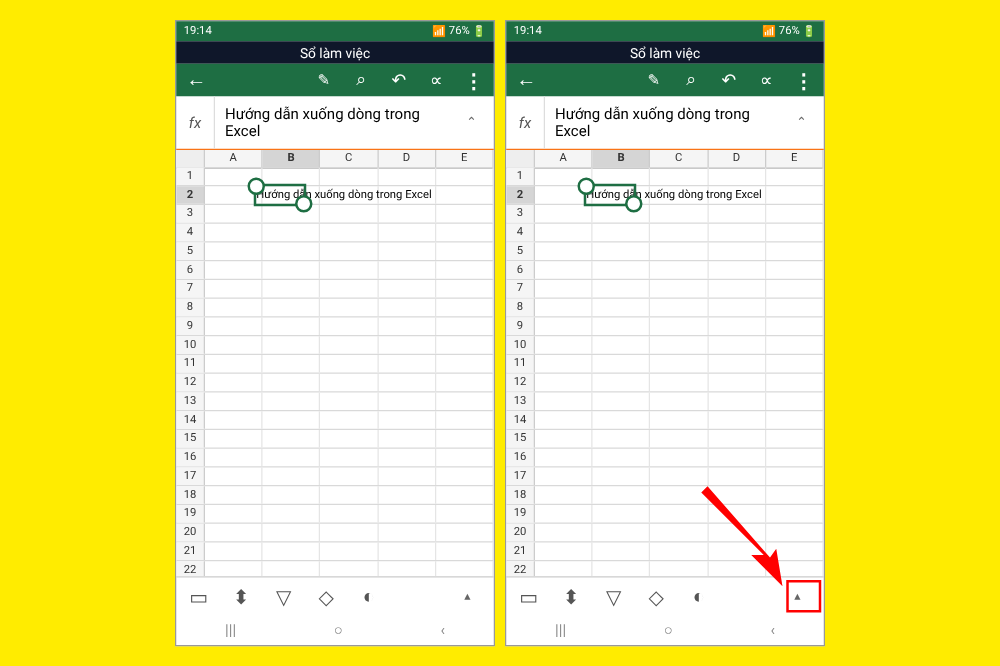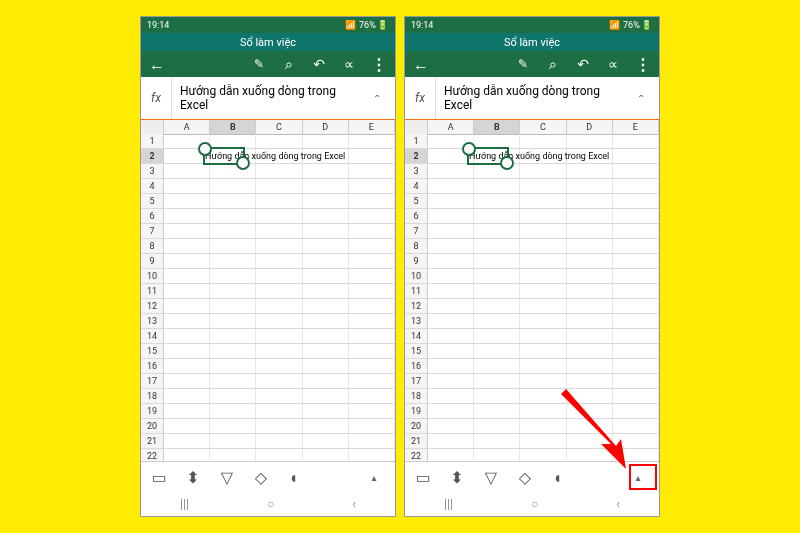--- a/index.html
+++ b/index.html
@@ -1,20 +1,20 @@
 <!DOCTYPE html>
 <html><head>
 <meta charset="utf-8">
 <style>
 body{margin:0;background:#ffec00;width:800px;height:533px;font-family:Roboto,Arial,sans-serif;overflow:hidden}
 .container{display:flex;gap:8px;padding:16px 140px;height:533px;box-sizing:border-box}
 .phone{flex:1;background:#fff;display:flex;flex-direction:column;border:1px solid #999;position:relative}
 .statusbar{background:#1e6e43;color:#fff;height:16px;display:flex;justify-content:space-between;align-items:center;padding:0 6px;font-size:9px}
 .status-right{display:flex;gap:2px;align-items:center}
-.titlebar{background:#0f766e;color:#fff;height:18px;display:flex;justify-content:center;align-items:center;font-size:11px}
+.titlebar{background:#0f172a;color:#fff;height:18px;display:flex;justify-content:center;align-items:center;font-size:11px}
 .toolbar{background:#1e6e43;color:#fff;height:26px;display:flex;align-items:center;padding:0 8px;gap:14px}
 .toolbar-spacer{flex:1}
 .icon{display:inline-flex;align-items:center;justify-content:center;width:16px;height:16px}
 .formula-row{display:flex;border-bottom:1px solid #f97316;min-height:42px;align-items:center}
 .fx-label{width:30px;text-align:center;font-style:italic;font-size:12px;color:#555;border-right:1px solid #ddd;padding:4px 0;align-self:stretch;display:flex;align-items:center;justify-content:center}
 .formula-text{flex:1;font-size:12px;padding:4px 8px}
 .expand-caret{width:16px;padding:0 6px;font-size:10px;color:#666}
 .grid-wrap{flex:1;overflow:hidden;position:relative}
 .col-headers{display:flex;height:14px;background:#f5f5f5;border-bottom:1px solid #bbb}
 .corner{width:22px;border-right:1px solid #ccc;background:#eee}

